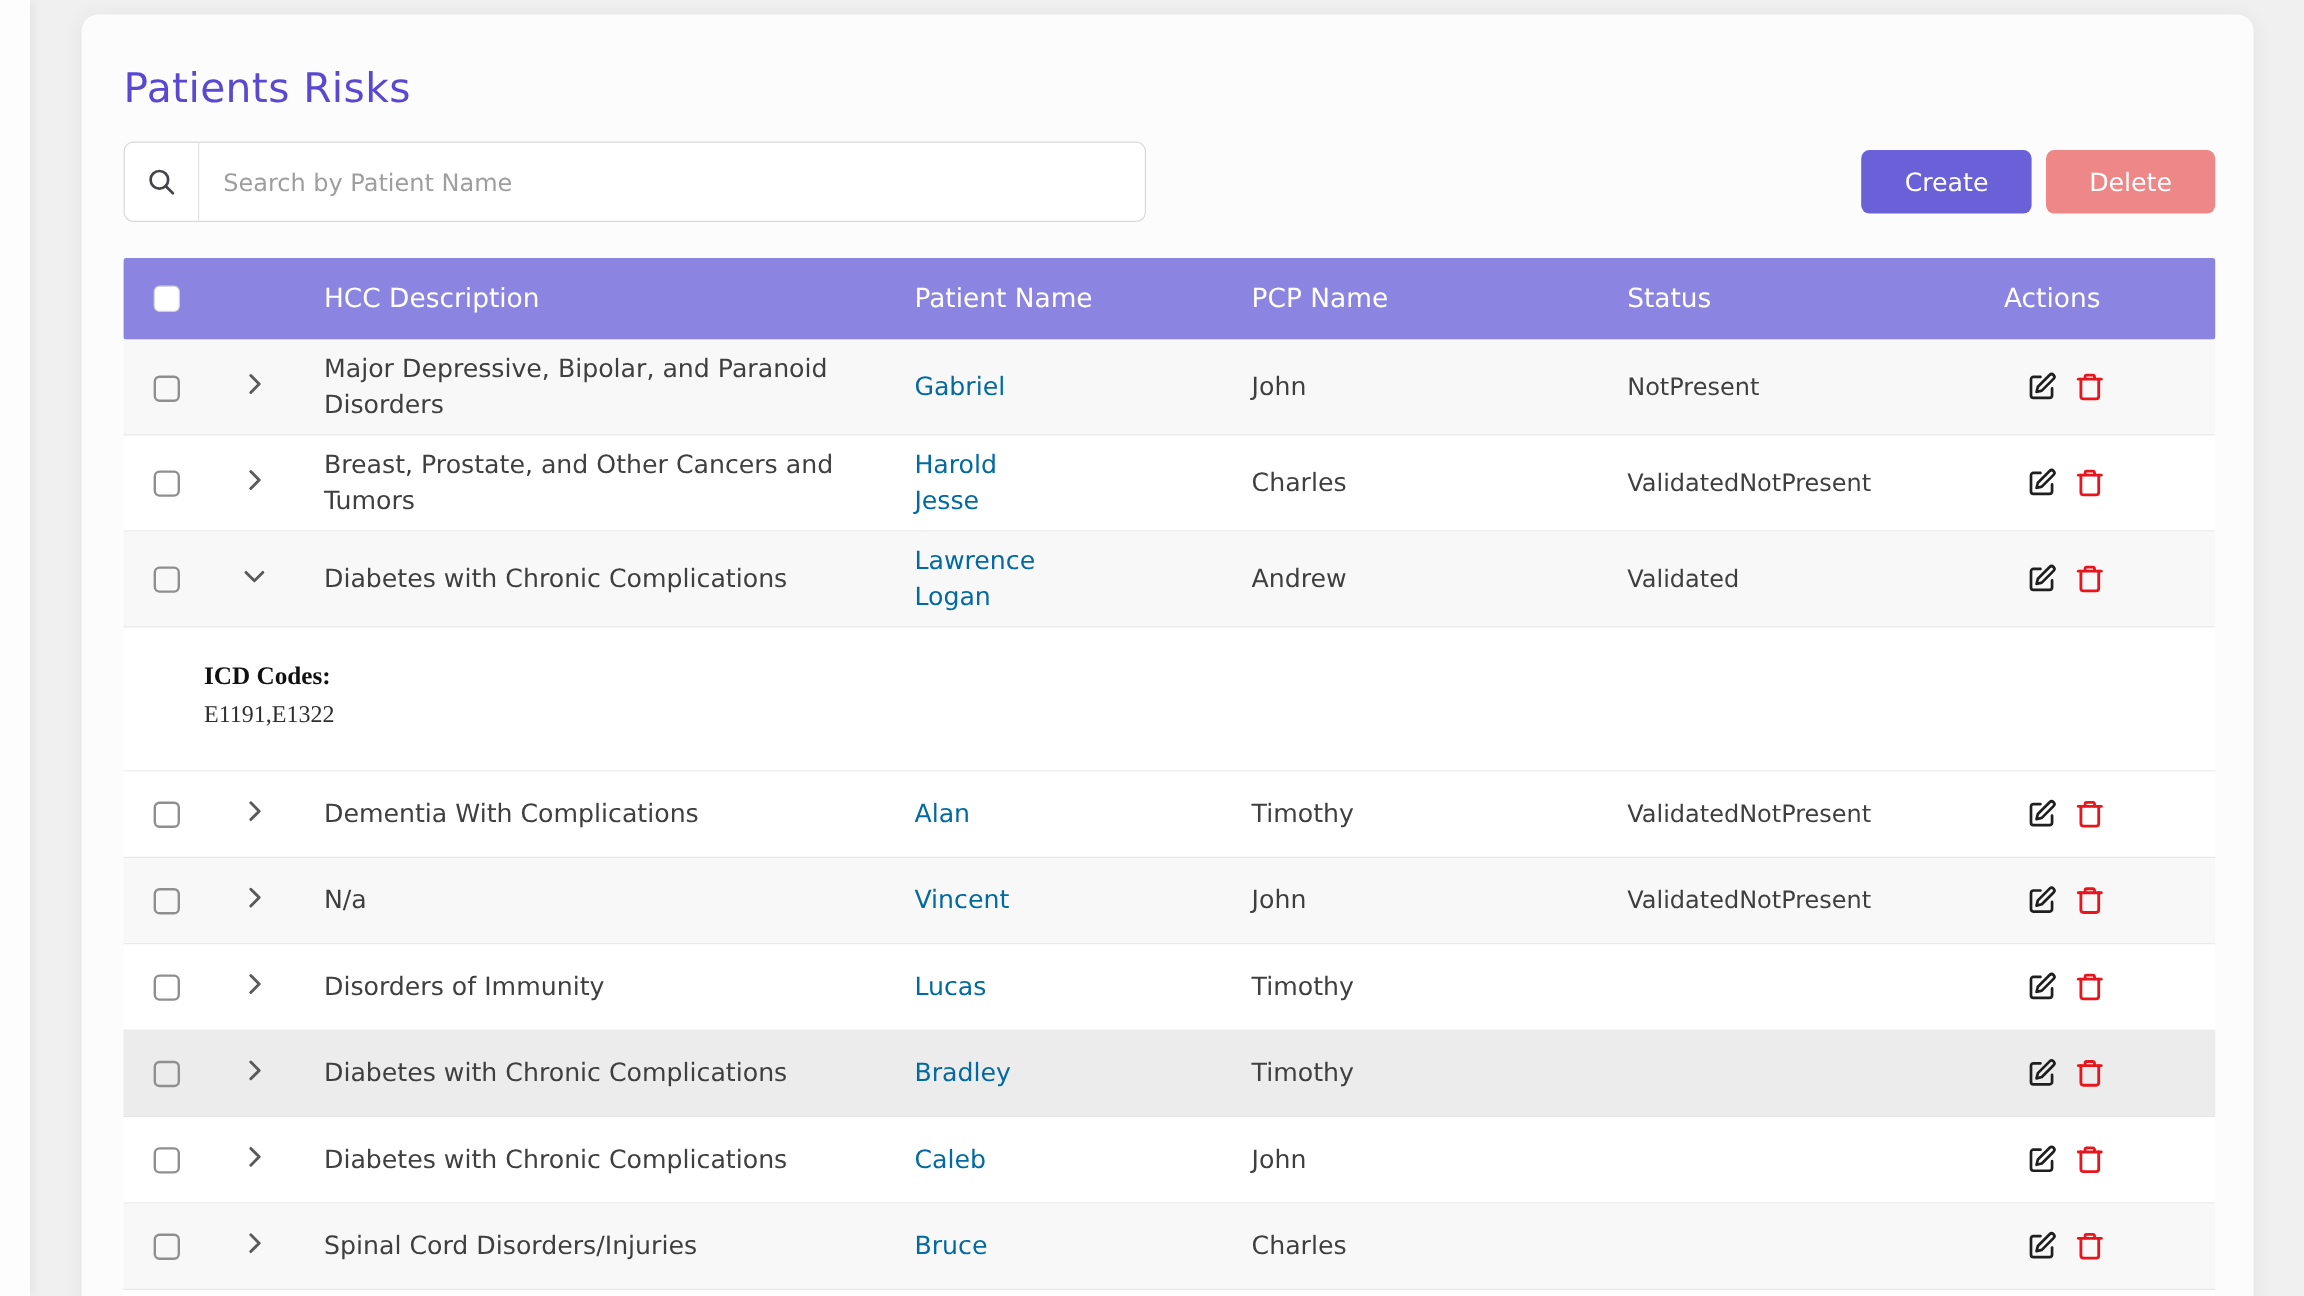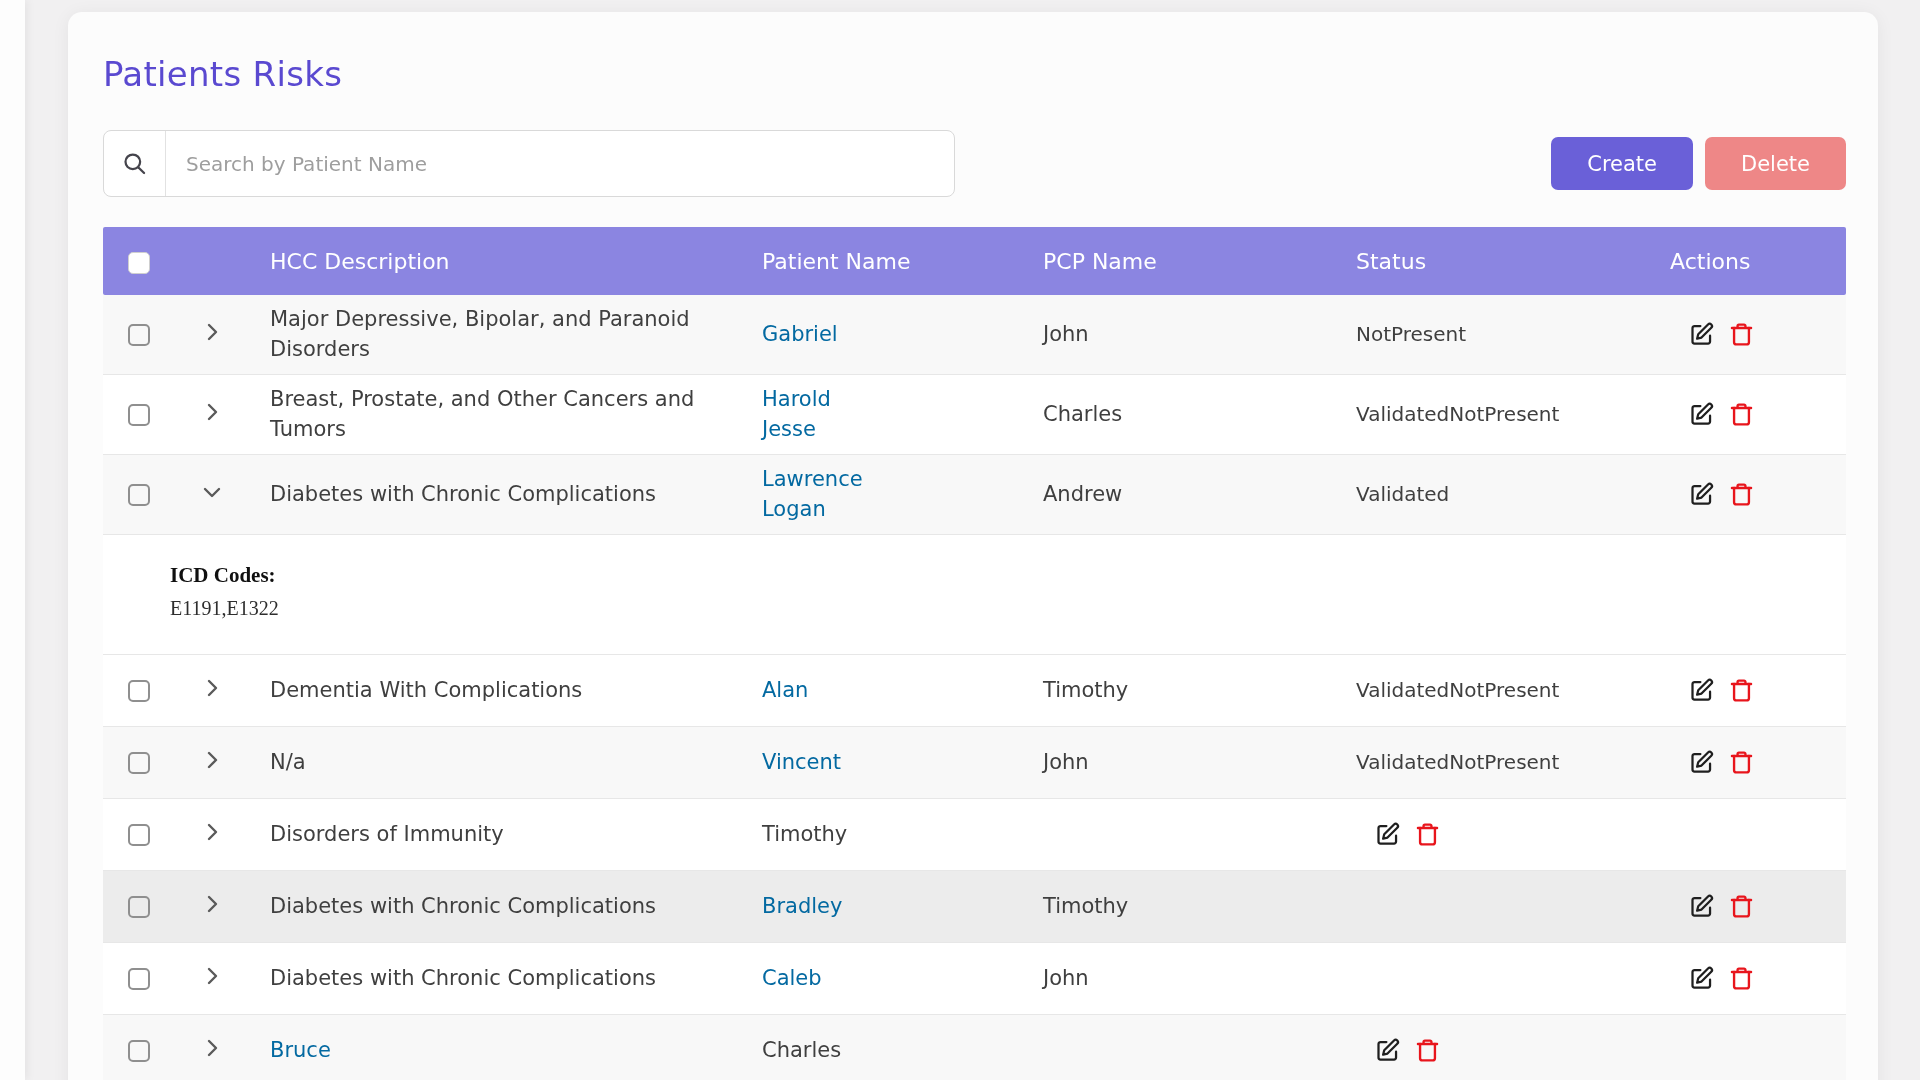--- a/index.html
+++ b/index.html
@@ -21,21 +21,21 @@
     background: #fcfcfc;
     border-radius: 14px;
     box-shadow: 0 2px 18px rgba(0,0,0,0.06);
     padding: 42px 32px 0 35px;
   }
   .page-title {
     font-size: 34px;
     font-weight: 500;
     letter-spacing: 0.3px;
     color: var(--title-purple, #5a49d0);
-    margin-bottom: 36px;
+    margin-bottom: 24px;
   }
   
   .toolbar {
     display: flex; align-items: center; justify-content: space-between;
     margin-bottom: 30px;
   }
   .searchbox {
     display: flex; align-items: center;
     width: 852px; height: 67px;
     background: #fff;
@@ -343,20 +343,21 @@
     </div>
     <div class="cell c-exp">
       <span class="chev">
         <svg class="chev-right" width="24" height="24" viewBox="0 0 24 24" fill="none" stroke="#5a5a5a" stroke-width="2.4" stroke-linecap="round" stroke-linejoin="round">
           <polyline points="9 5 16 12 9 19"></polyline>
         </svg>
 
       </span>
     </div>
     <div class="cell c-hcc">Disorders of Immunity</div>
+    <div class="cell c-patient">Lucas</div>
     <div class="cell c-pcp">Timothy</div>
     <div class="cell c-status"></div>
     <div class="cell c-actions">
       <span class="icon-btn">
         <svg width="27" height="27" viewBox="0 0 24 24" fill="none" stroke="#1f1f1f" stroke-width="2" stroke-linecap="round" stroke-linejoin="round">
           <path d="M11 4.5H5.8A1.8 1.8 0 0 0 4 6.3v12a1.8 1.8 0 0 0 1.8 1.8h12a1.8 1.8 0 0 0 1.8-1.8V13"></path>
           <path d="M17.8 3.1a2.05 2.05 0 0 1 2.9 2.9L12 14.7l-3.9 1 1-3.9Z"></path>
         </svg>
       </span>
       <span class="icon-btn">
@@ -440,20 +441,21 @@
       <span class="row-checkbox"></span>
     </div>
     <div class="cell c-exp">
       <span class="chev">
         <svg class="chev-right" width="24" height="24" viewBox="0 0 24 24" fill="none" stroke="#5a5a5a" stroke-width="2.4" stroke-linecap="round" stroke-linejoin="round">
           <polyline points="9 5 16 12 9 19"></polyline>
         </svg>
 
       </span>
     </div>
+    <div class="cell c-hcc">Spinal Cord Disorders/Injuries</div>
     <div class="cell c-patient">Bruce</div>
     <div class="cell c-pcp">Charles</div>
     <div class="cell c-status"></div>
     <div class="cell c-actions">
       <span class="icon-btn">
         <svg width="27" height="27" viewBox="0 0 24 24" fill="none" stroke="#1f1f1f" stroke-width="2" stroke-linecap="round" stroke-linejoin="round">
           <path d="M11 4.5H5.8A1.8 1.8 0 0 0 4 6.3v12a1.8 1.8 0 0 0 1.8 1.8h12a1.8 1.8 0 0 0 1.8-1.8V13"></path>
           <path d="M17.8 3.1a2.05 2.05 0 0 1 2.9 2.9L12 14.7l-3.9 1 1-3.9Z"></path>
         </svg>
       </span>

